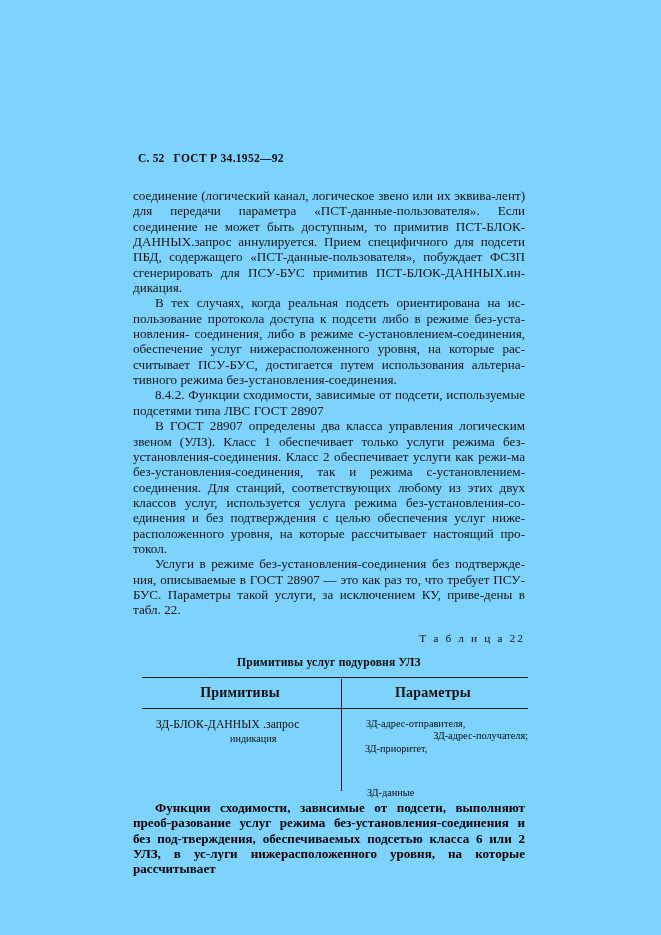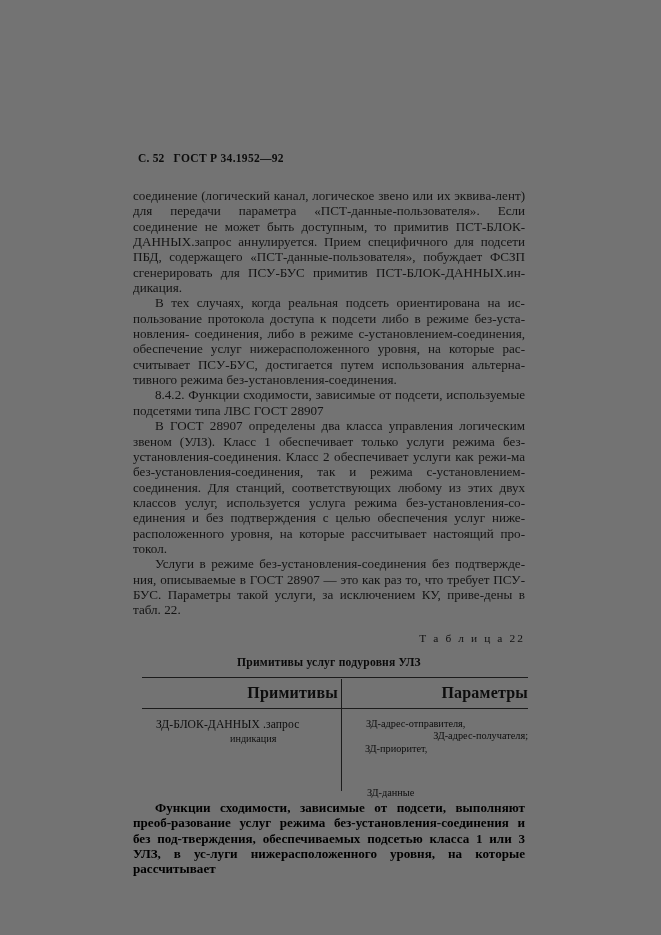--- a/index.html
+++ b/index.html
@@ -17,21 +17,21 @@
     color: #101010;
     -webkit-font-smoothing: none;
   }
 
   
   .page {
     position: absolute;
     left: 0; top: 0;
     width: 661px;
     height: 935px;
-    background: #737373;
+    background: #7dd3fc;
   }
 
   .content {
     position: absolute;
     left: 133px;
     top: 152px;
     width: 392px;
   }
 
   
@@ -93,23 +93,23 @@
     width: 100%;
   }
   .rule.thin { border-top-width: 1.1px; }
 
   .tbl-head {
     display: flex;
     height: 30px;
     align-items: center;
   }
   .tbl-head .th {
-    font-size: 16px;
+    font-size: 14px;
     font-weight: bold;
-    text-align: right;
+    text-align: center;
     letter-spacing: 0.2px;
     color: #0d0d0d;
   }
   .col-a { width: 196px; }
   .col-b { width: 190px; }
 
   .tbl-body {
     display: flex;
     min-height: 74px;
     padding-top: 9px;
@@ -194,16 +194,16 @@
           <span class="param p0">ЗД-адрес-отправителя,</span>
           <span class="param p1">ЗД-адрес-получателя;</span>
           <span class="param p2">ЗД-приоритет,</span>
           <span class="param p3">ЗД-данные</span>
         </div>
       </div>
 
       <div class="vdiv"></div>
     </div>
 
-    <p class="body indent ink-heavy after-table">Функции сходимости, зависимые от подсети, выполняют преоб-разование услуг режима без-установления-соединения и без под-тверждения, обеспечиваемых подсетью класса 1 или 3 УЛЗ, в ус-луги нижерасположенного уровня, на  которые рассчитывает</p>
+    <p class="body indent ink-heavy after-table">Функции сходимости, зависимые от подсети, выполняют преоб-разование услуг режима без-установления-соединения и без под-тверждения, обеспечиваемых подсетью класса 6 или 2 УЛЗ, в ус-луги нижерасположенного уровня, на  которые рассчитывает</p>
 
   </div>
 </div>
 
 </body></html>

